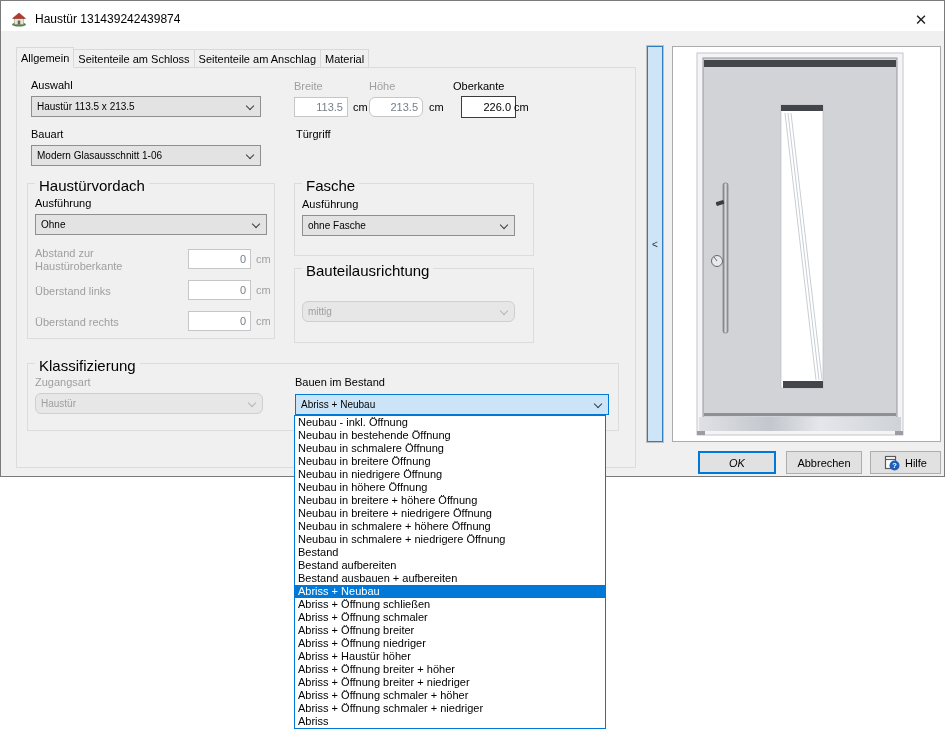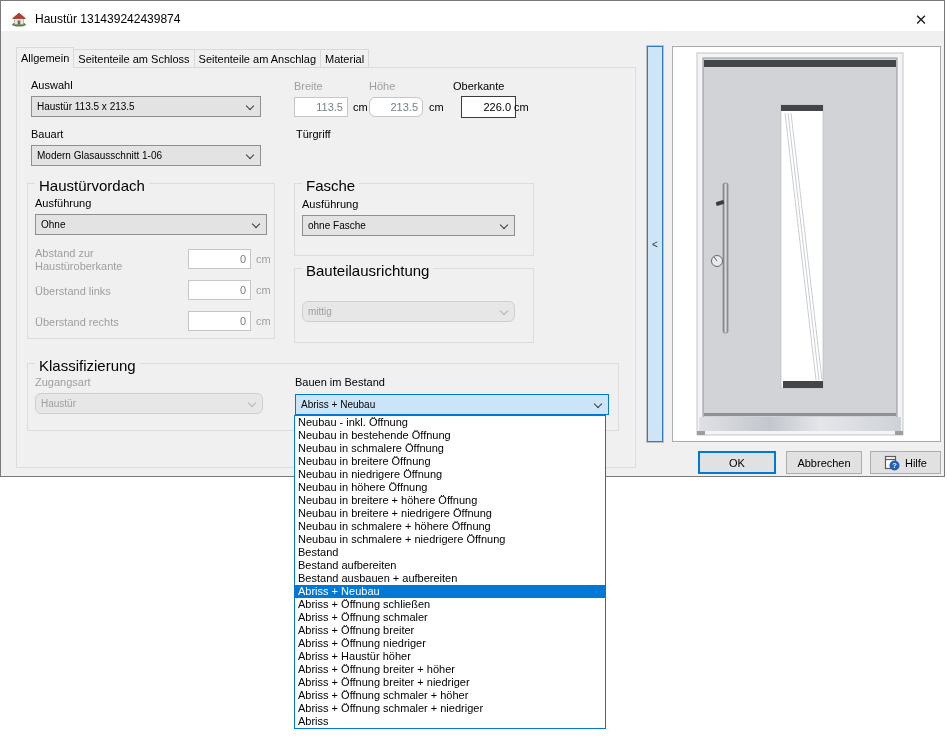--- a/index.html
+++ b/index.html
@@ -203,21 +203,21 @@
         <rect x="43" y="154" width="8" height="4" rx="1" fill="#3a3c40" transform="rotate(-18 47 156)"></rect>
         <circle cx="44" cy="214" r="5.5" fill="#e9e9ec" stroke="#66686c" stroke-width="1"></circle>
         <line x1="44" y1="214" x2="41" y2="210" stroke="#66686c" stroke-width="1"></line>
         <rect x="31" y="366" width="192" height="3" fill="#8e9095"></rect>
         <rect x="26" y="370" width="202" height="14" fill="url(#sill)"></rect>
         <rect x="24" y="384" width="8" height="4" fill="#9b9da2"></rect>
         <rect x="222" y="384" width="8" height="4" fill="#9b9da2"></rect>
       </svg>
     </div>
 
-    <div class="btn ok" style="left:697px; width:78px;">
+    <div class="btn ok" style="left:697px; width:78px;font-style:italic;">
       <span>OK</span>
     </div>
     <div class="btn" style="left:785px; width:76px;">
       <span>Abbrechen</span>
     </div>
     <div class="btn" style="left:869px; width:71px;">
       <svg width="16" height="16" viewBox="0 0 16 16">
         <rect x="1.5" y="1.5" width="10" height="12" fill="#ffffff" stroke="#5a5a5a" stroke-width="1.2"></rect>
         <line x1="1.5" y1="4.5" x2="11.5" y2="4.5" stroke="#5a5a5a" stroke-width="1.2"></line>
         <circle cx="10.5" cy="10.5" r="5" fill="#1d5fbf"></circle>

